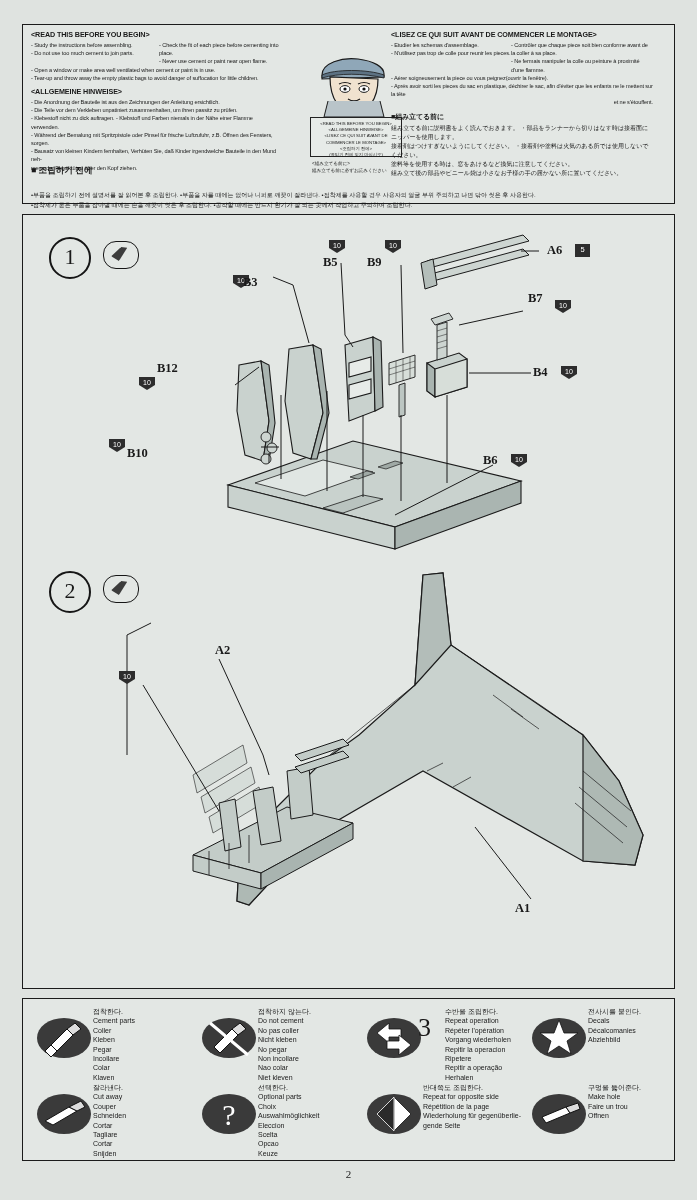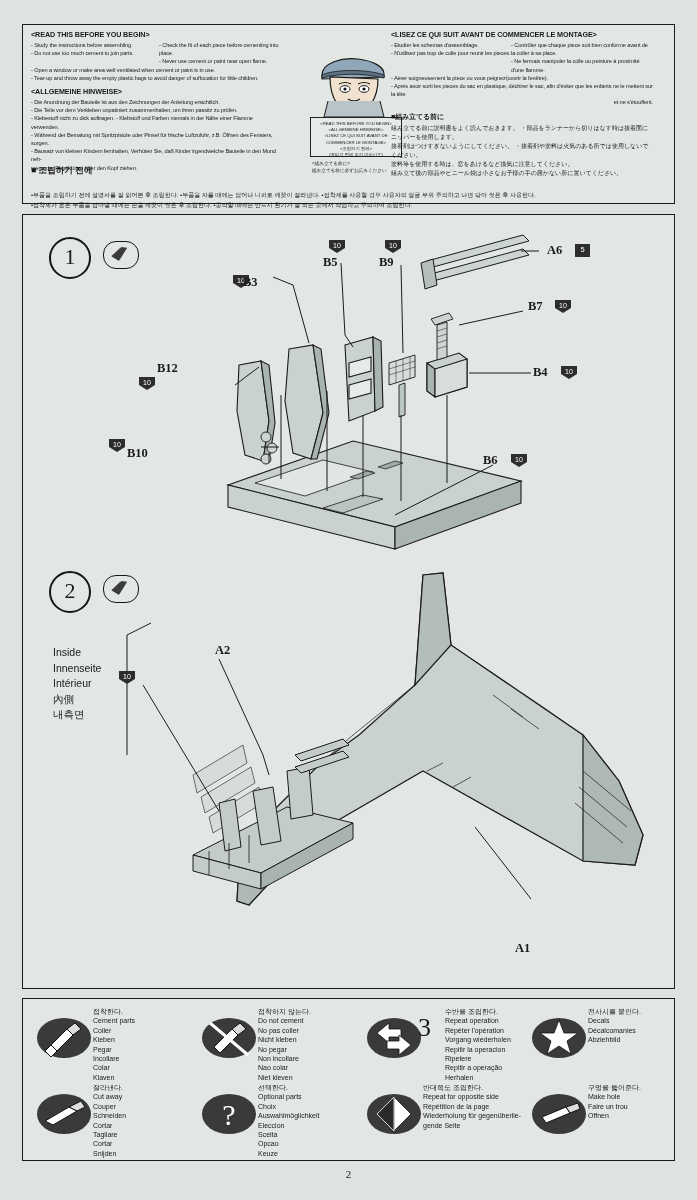--- a/index.html
+++ b/index.html
@@ -279,26 +279,26 @@
       </g>
     </svg>
 
     <div class="lbl" style="left:524px;top:28px">A6</div>
     <div class="tag5" style="left:552px;top:29px">5</div>
 
     <div class="tag" style="left:306px;top:25px">10</div>
     <div class="lbl" style="left:300px;top:40px">B5</div>
 
     <div class="tag" style="left:362px;top:25px">10</div>
-    <div class="lbl" style="left:356px;top:40px">B9</div>
+    <div class="lbl" style="left:344px;top:40px">B9</div>
 
     <div class="tag" style="left:210px;top:60px">10</div>
     <div class="lbl" style="left:220px;top:60px">B3</div>
 
-    <div class="lbl" style="left:505px;top:84px">B7</div>
+    <div class="lbl" style="left:505px;top:76px">B7</div>
     <div class="tag" style="left:532px;top:85px">10</div>
 
     <div class="lbl" style="left:510px;top:150px">B4</div>
     <div class="tag" style="left:538px;top:151px">10</div>
 
     <div class="tag" style="left:116px;top:162px">10</div>
     <div class="lbl" style="left:134px;top:146px">B12</div>
 
     <div class="tag" style="left:86px;top:224px">10</div>
     <div class="lbl" style="left:104px;top:231px">B10</div>
@@ -350,29 +350,22 @@
         <path d="M104 420 L104 540"></path>
         <path d="M104 420 L128 408"></path>
         <path d="M120 470 L196 596"></path>
         <path d="M196 444 L240 540 M240 540 L246 560"></path>
         <path d="M452 612 L508 684"></path>
       </g>
     </svg>
 
     <div class="tag" style="left:96px;top:456px">10</div>
     <div class="lbl" style="left:192px;top:428px">A2</div>
-    <div class="lbl" style="left:492px;top:726px">A1</div>
-
-    <div class="insidewrap">
-      <div>Inside</div>
-      <div>Innenseite</div>
-      <div>Intérieur</div>
-      <div>內側</div>
-      <div>내측면</div>
-    </div>
+    <div class="lbl" style="left:492px;top:686px">A1</div>
+
   </div>
 
   <div class="panel-bot">
 
     <div class="legend-cell" style="left:10px;top:6px">
       <svg class="lg-ico" viewBox="0 0 54 54">
         <ellipse cx="27" cy="27" rx="27" ry="20" fill="#3a3a3a"></ellipse>
         <path d="M12 36 L30 18 L36 24 L18 42 Z" fill="#fff" stroke="#111" stroke-width="1"></path>
         <path d="M30 18 L38 12 L44 18 L36 24 Z" fill="#ddd" stroke="#111" stroke-width="1"></path>
         <path d="M8 40 L14 34 L20 40 L14 46 Z" fill="#fff" stroke="#111" stroke-width="1"></path>

